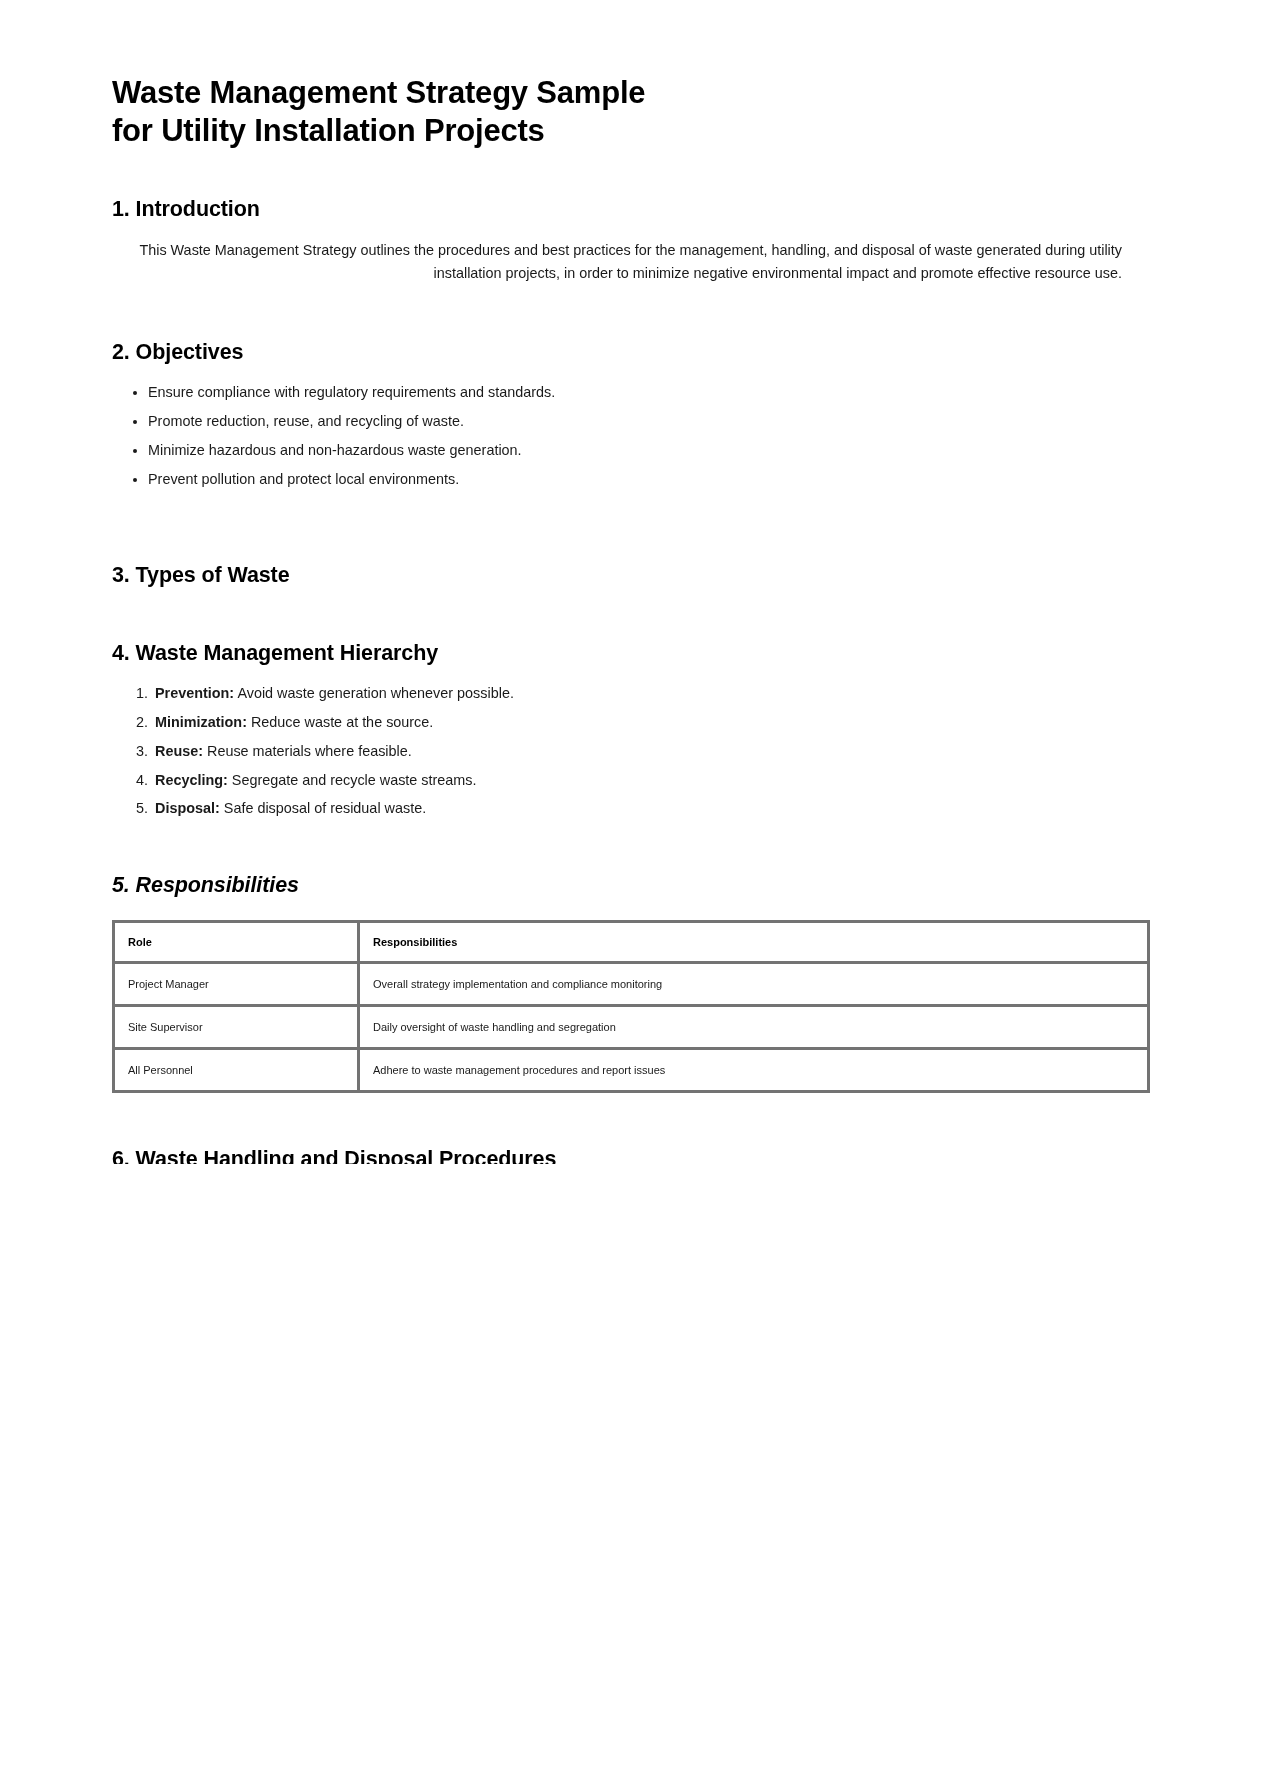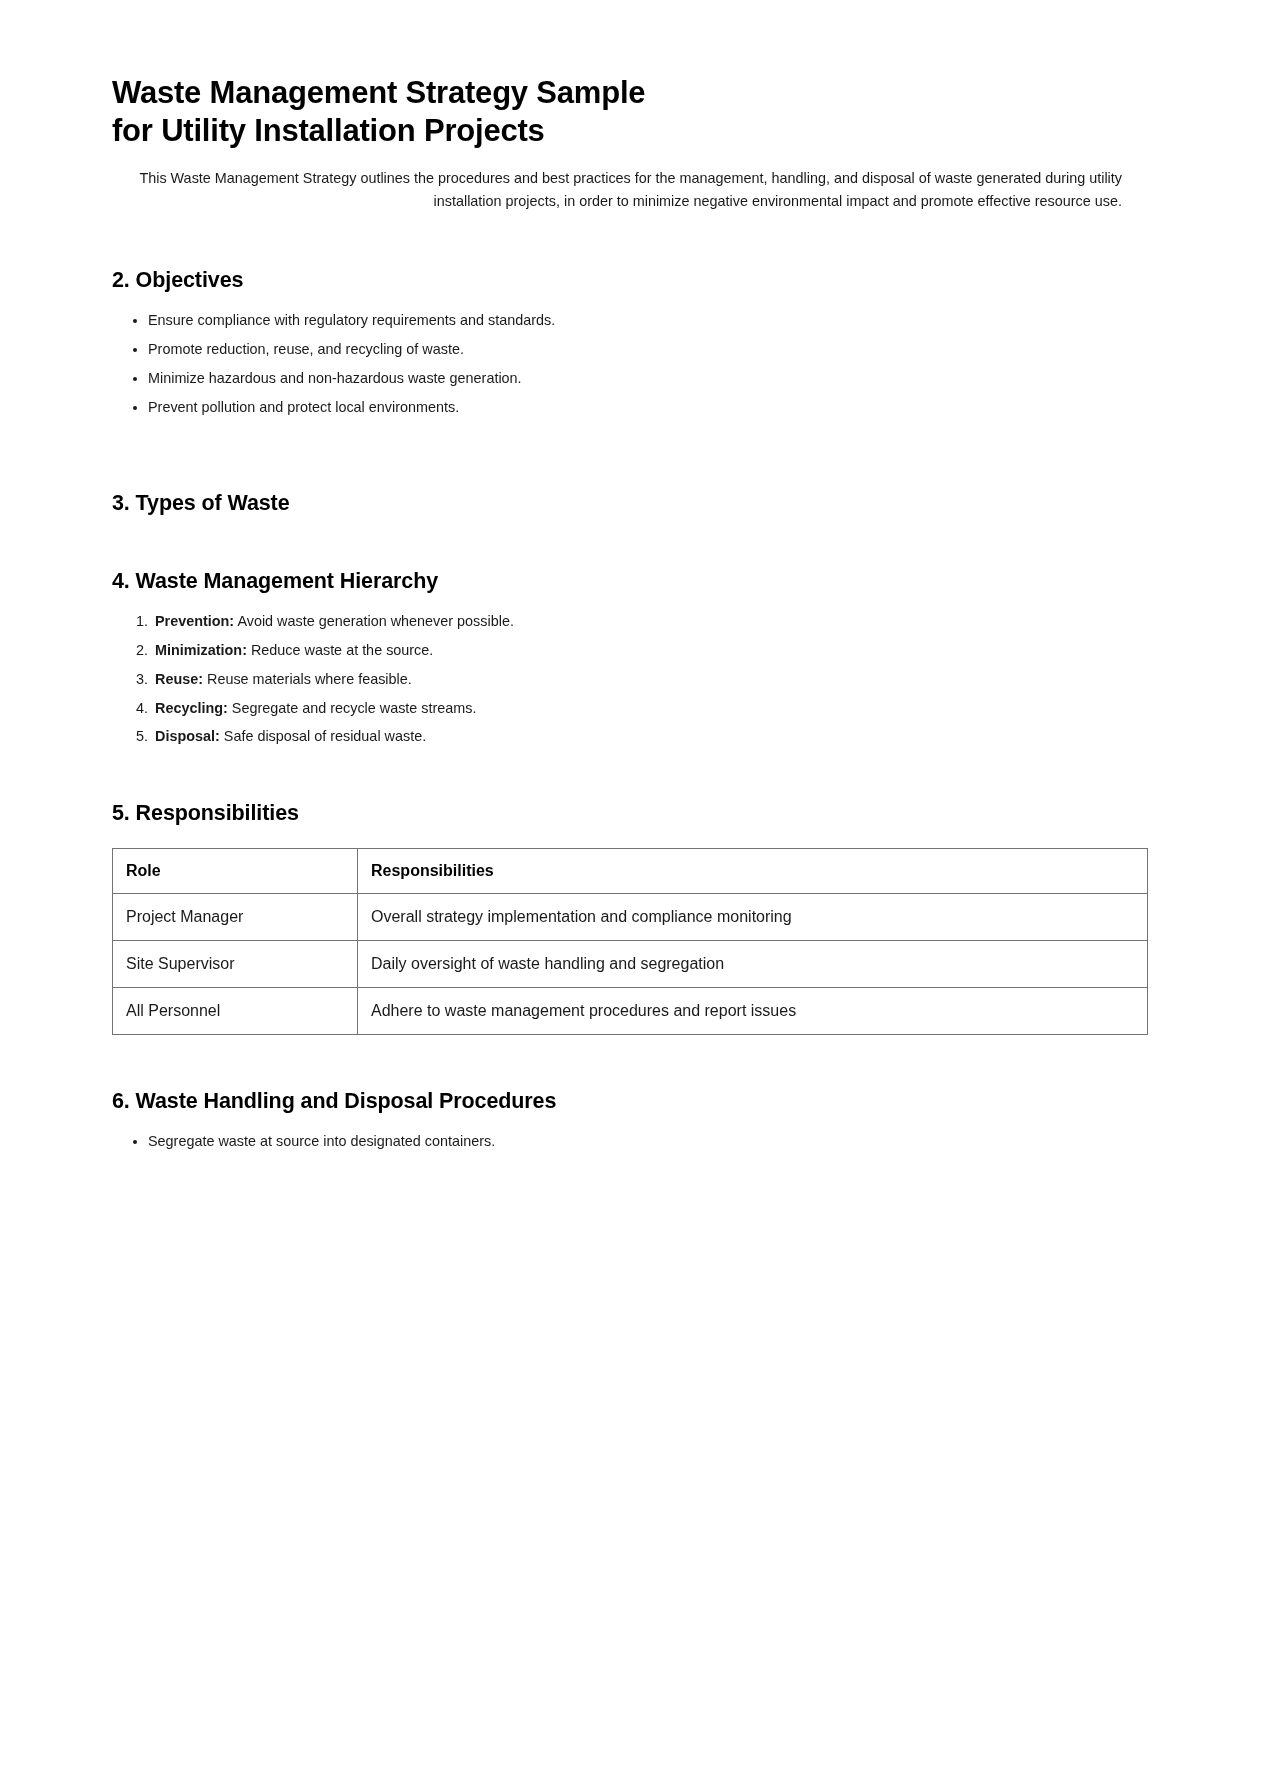--- a/index.html
+++ b/index.html
@@ -38,21 +38,21 @@
     font-size: 21.5px;
     font-weight: bold;
     color: #000000;
     margin: 0;
     letter-spacing: -0.1px;
   }
   .sec-intro      { margin-top: 47px; }
   .sec-objectives { margin-top: 55px; }
   .sec-types      { margin-top: 73px; }
   .sec-hierarchy  { margin-top: 53px; }
-  .sec-resp       { margin-top: 53px; }
+  .sec-resp       { margin-top: 53px; font-style: italic; }
   .sec-handling   { margin-top: 54px; }
 
   
   .body-par {
     font-size: 14.4px;
     line-height: 1.62;
     color: #1a1a1a;
     margin: 17px 0 0 0;
     max-width: 1010px;
     text-align: right;
@@ -76,23 +76,23 @@
 
   
   table.resp-table {
     border-collapse: collapse;
     width: 1035px;
     margin-top: 22px;
     table-layout: fixed;
   }
   table.resp-table th,
   table.resp-table td {
-    border: 1px solid #737373;
+    border: 3px solid #737373;
     text-align: left;
-    font-size: 16px;
+    font-size: 11px;
     color: #1a1a1a;
     padding: 14px 13px;
     vertical-align: middle;
   }
   table.resp-table th {
     font-weight: bold;
     color: #000000;
     padding-top: 13px;
     padding-bottom: 13px;
   }
@@ -113,20 +113,21 @@
 </head>
 <body>
 
 <div class="page">
 
   <h1 class="doc-title">
     <span class="line">Waste Management Strategy Sample</span>
     <span class="line">for Utility Installation Projects</span>
   </h1>
 
+  <h2 class="section-heading sec-intro">1. Introduction</h2>
   <p class="body-par">This Waste Management Strategy outlines the procedures and best practices for the management, handling, and disposal of waste generated during utility installation projects, in order to minimize negative environmental impact and promote effective resource use.</p>
 
   <h2 class="section-heading sec-objectives">2. Objectives</h2>
   <ul class="doc-list">
     <li>Ensure compliance with regulatory requirements and standards.</li>
     <li>Promote reduction, reuse, and recycling of waste.</li>
     <li>Minimize hazardous and non-hazardous waste generation.</li>
     <li>Prevent pollution and protect local environments.</li>
   </ul>
 

